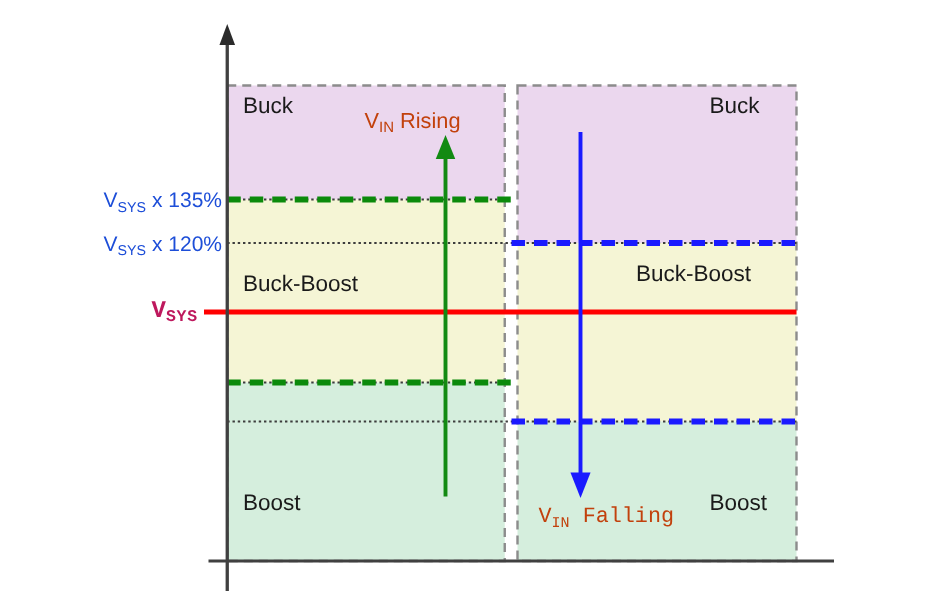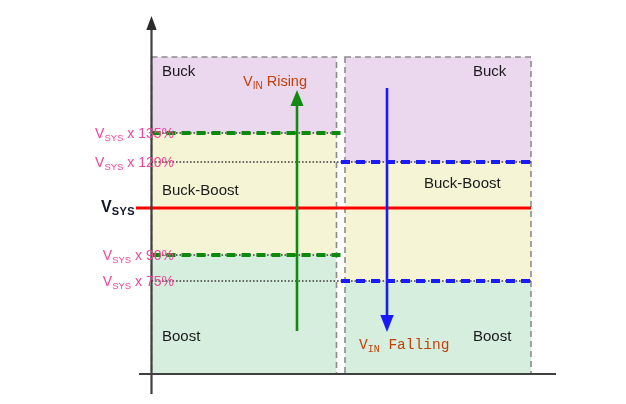--- a/index.html
+++ b/index.html
@@ -27,38 +27,37 @@
   .lbl {
     position: absolute;
     color: #1a1a1a;
     font-family: "Liberation Sans", sans-serif;
     font-size: 15px;
     line-height: 1;
     white-space: nowrap;
   }
   .axis-lbl {
     position: absolute;
-    color: #ec4899;
+    color: #1d4ed8;
     font-family: "Liberation Sans", sans-serif;
     font-size: 14px;
     line-height: 1;
     white-space: nowrap;
     text-align: right;
-    padding-left: 26px;
   }
   .axis-lbl sub {
     font-size: 9.5px;
     vertical-align: baseline;
     position: relative;
     top: 3px;
   }
   .vsys-lbl {
     position: absolute;
-    color: #0f172a;
-    font-family: Liberation Sans, sans-serif;
+    color: #be185d;
+    font-family: Liberation Mono, monospace;
     font-weight: bold;
     font-size: 16px;
     line-height: 1;
     white-space: nowrap;
   }
   .vsys-lbl sub {
     font-size: 11px;
     vertical-align: baseline;
     position: relative;
     top: 3px;
@@ -142,27 +141,21 @@
   <div class="lbl" style="left:473px; top:328px;">Boost</div>
 
   <div class="axis-lbl" style="left:0px; top:126px; width:148px;">
     <span>V<sub>SYS</sub> x 135%</span>
   </div>
 
   <div class="axis-lbl" style="left:0px; top:155px; width:148px;">
     <span>V<sub>SYS</sub> x 120%</span>
   </div>
 
-  <div class="axis-lbl" style="left:0px; top:248px; width:148px;">
-    <span>V<sub>SYS</sub> x 90%</span>
-  </div>
 
-  <div class="axis-lbl" style="left:0px; top:274px; width:148px;">
-    <span>V<sub>SYS</sub> x 75%</span>
-  </div>
 
   <div class="vsys-lbl" style="left:101px; top:199px;">
     <span>V<sub>SYS</sub></span>
   </div>
 
   <div class="arrow-lbl" style="left:243px; top:74px;">
     <span>V<sub>IN</sub> Rising</span>
   </div>
 
   <div class="arrow-lbl" style="left:359px; top:338px;font-family:Liberation Mono, monospace;">

